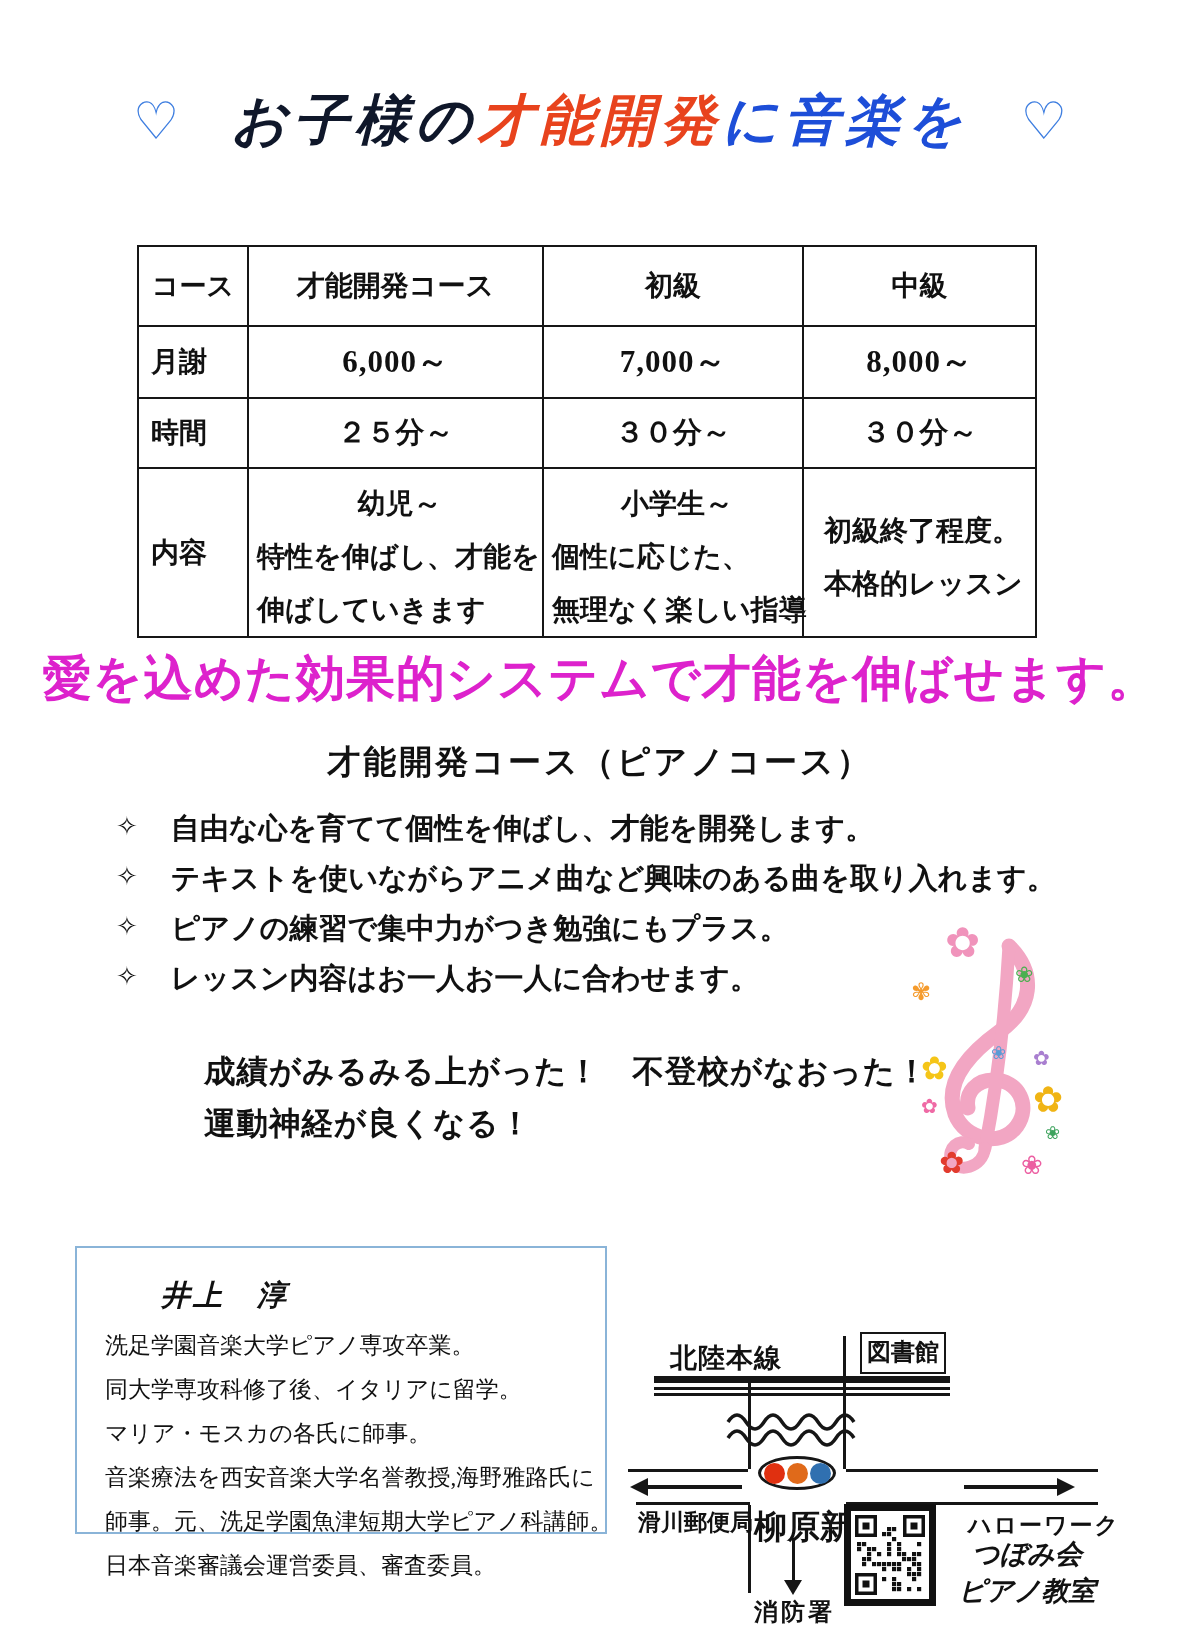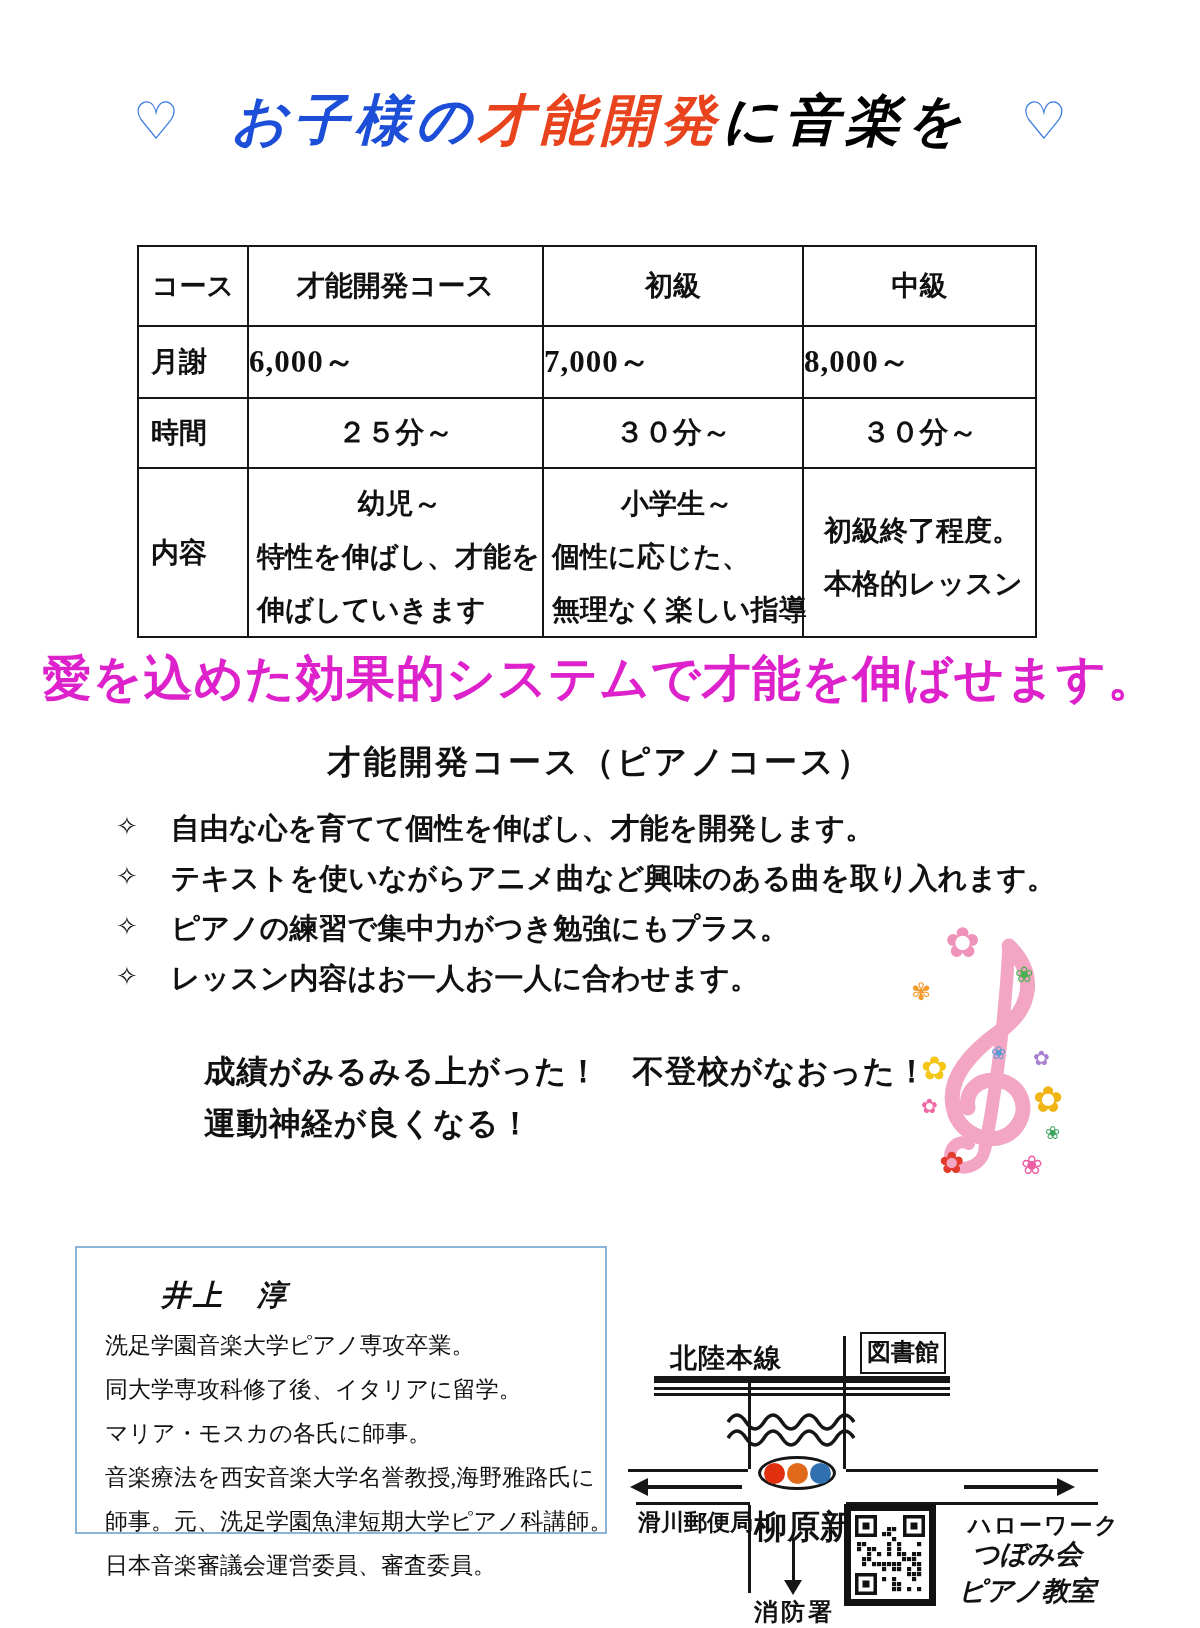--- a/index.html
+++ b/index.html
@@ -12,21 +12,21 @@
   h1.main-title { font-size:55px; font-style:italic; font-weight:600; letter-spacing:6px; white-space:nowrap; }
 
   
   table.course-table { position:absolute; left:137px; top:245px; width:898px; border-collapse:collapse; table-layout:fixed; }
   table.course-table td, table.course-table th { border:2.5px solid #161616; vertical-align:middle; }
   col.c0{width:110px;} col.c1{width:295px;} col.c2{width:260px;} col.c3{width:233px;}
   tr.r-head { height:80px; } tr.r-fee { height:72px; } tr.r-time { height:70px; } tr.r-content { height:156px; }
   th.hd { font-size:28px; font-weight:700; text-align:center; }
   th.hd-first { font-size:27px; letter-spacing:0; }
   td.lbl { font-size:28px; font-weight:700; text-align:left; padding-left:12px; }
-  td.val-fee { font-size:31px; font-weight:600; text-align:left; letter-spacing:1px; }
+  td.val-fee { font-size:31px; font-weight:600; text-align:center; letter-spacing:1px; }
   td.val-time { font-size:29px; font-weight:600; text-align:center; }
   td.content-cell { vertical-align:top; padding-top:8px; font-size:28px; font-weight:600; }
   td.content-cell .ln { line-height:53px; white-space:nowrap; padding-left:8px; }
   td.content-cell .ln.center { text-align:center; padding-left:8px; }
 
   
   .tagline { position:absolute; top:646px; left:0; right:0; text-align:center; font-size:49px; font-weight:600; letter-spacing:1px; white-space:nowrap; }
 
   
   .course-heading { position:absolute; top:740px; left:0; right:0; text-align:center; font-size:33px; font-weight:700; letter-spacing:3px; }
@@ -63,21 +63,21 @@
   .traffic-light .lamp { width:21px; height:21px; border-radius:50%; }
   .ah-left { position:absolute; width:0; height:0; border-top:9px solid transparent; border-bottom:9px solid transparent; border-right:18px solid #161616; }
   .ah-right { position:absolute; width:0; height:0; border-top:9px solid transparent; border-bottom:9px solid transparent; border-left:18px solid #161616; }
   .ah-down { position:absolute; width:0; height:0; border-left:9px solid transparent; border-right:9px solid transparent; border-top:15px solid #161616; }
 </style>
 </head>
 <body>
 
 <div class="title-row">
   <span class="heart" style="color: rgb(62, 126, 224);">♡</span>
-  <h1 class="main-title"><span style="color: #1d4ed8; font-family: Liberation Serif, serif;">お子様の</span><span style="color: rgb(232, 67, 29);">才能開発</span><span style="color: #000000;">に音楽を</span></h1>
+  <h1 class="main-title"><span style="color: #0f172a; font-family: Liberation Serif, serif;">お子様の</span><span style="color: rgb(232, 67, 29);">才能開発</span><span style="color: #1d4ed8;">に音楽を</span></h1>
   <span class="heart" style="color: rgb(62, 126, 224);">♡</span>
 </div>
 
 <table class="course-table">
   <colgroup>
       <col class="c0">
       <col class="c1">
       <col class="c2">
       <col class="c3">
     </colgroup>

